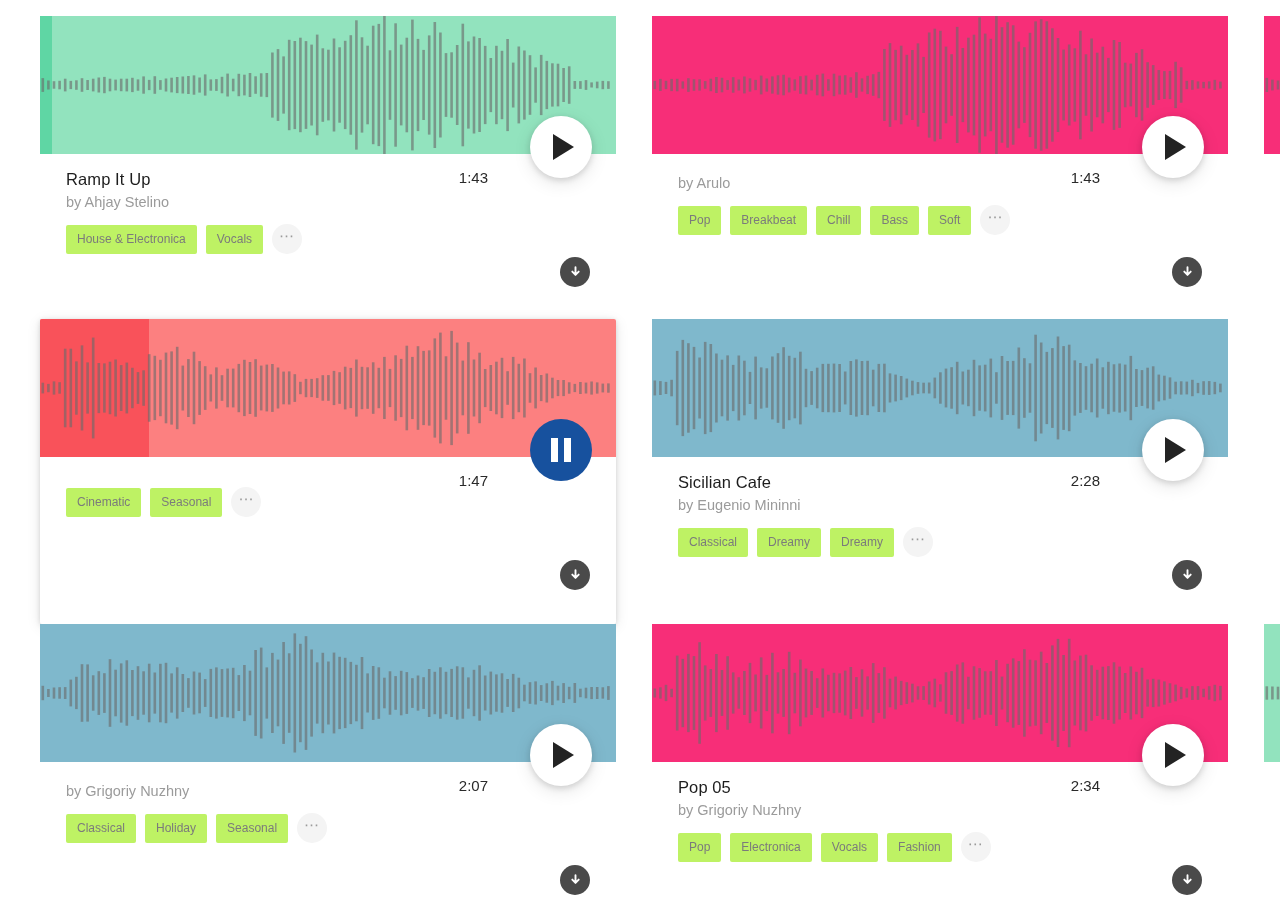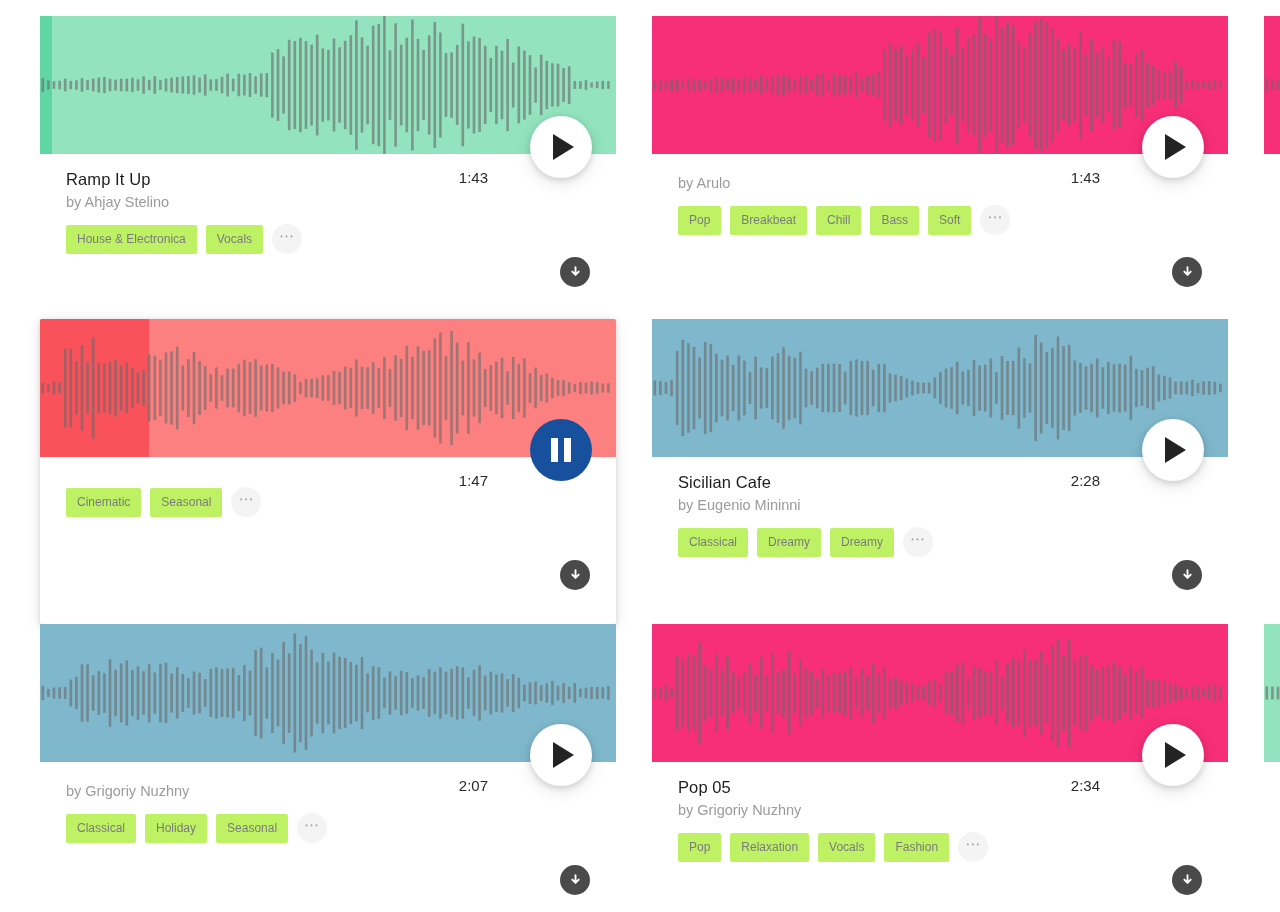--- a/index.html
+++ b/index.html
@@ -870,21 +870,21 @@
         <span class="tri"></span>
       </button>
       <div class="info">
         <div class="title-row">
           <span class="title">Pop 05</span>
         </div>
         <span class="duration">2:34</span>
         <div class="artist"><span>by </span><span>Grigoriy Nuzhny</span></div>
         <div class="tags">
           <span class="tag">Pop</span>
-          <span class="tag">Relaxation</span>
+          <span class="tag">Electronica</span>
           <span class="tag">Vocals</span>
           <span class="tag">Fashion</span>
           <span class="tag-more">⋯</span>
         </div>
         <button class="dl-btn">
           <svg width="15" height="15" viewBox="0 0 15 15">
             <path d="M7.5 2.2 v7.2 M4.3 6.6 L7.5 9.9 L10.7 6.6" stroke="#fff" stroke-width="1.9" fill="none" stroke-linecap="round" stroke-linejoin="round"></path>
             <path d="M3.6 12.3 h7.8" stroke="#fff" stroke-width="0" fill="none"></path>
           </svg>
         </button>

